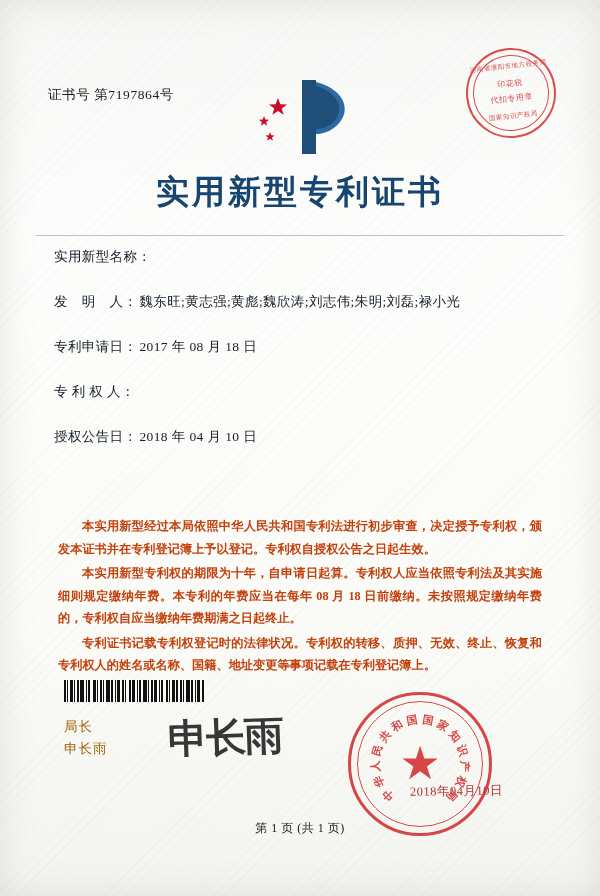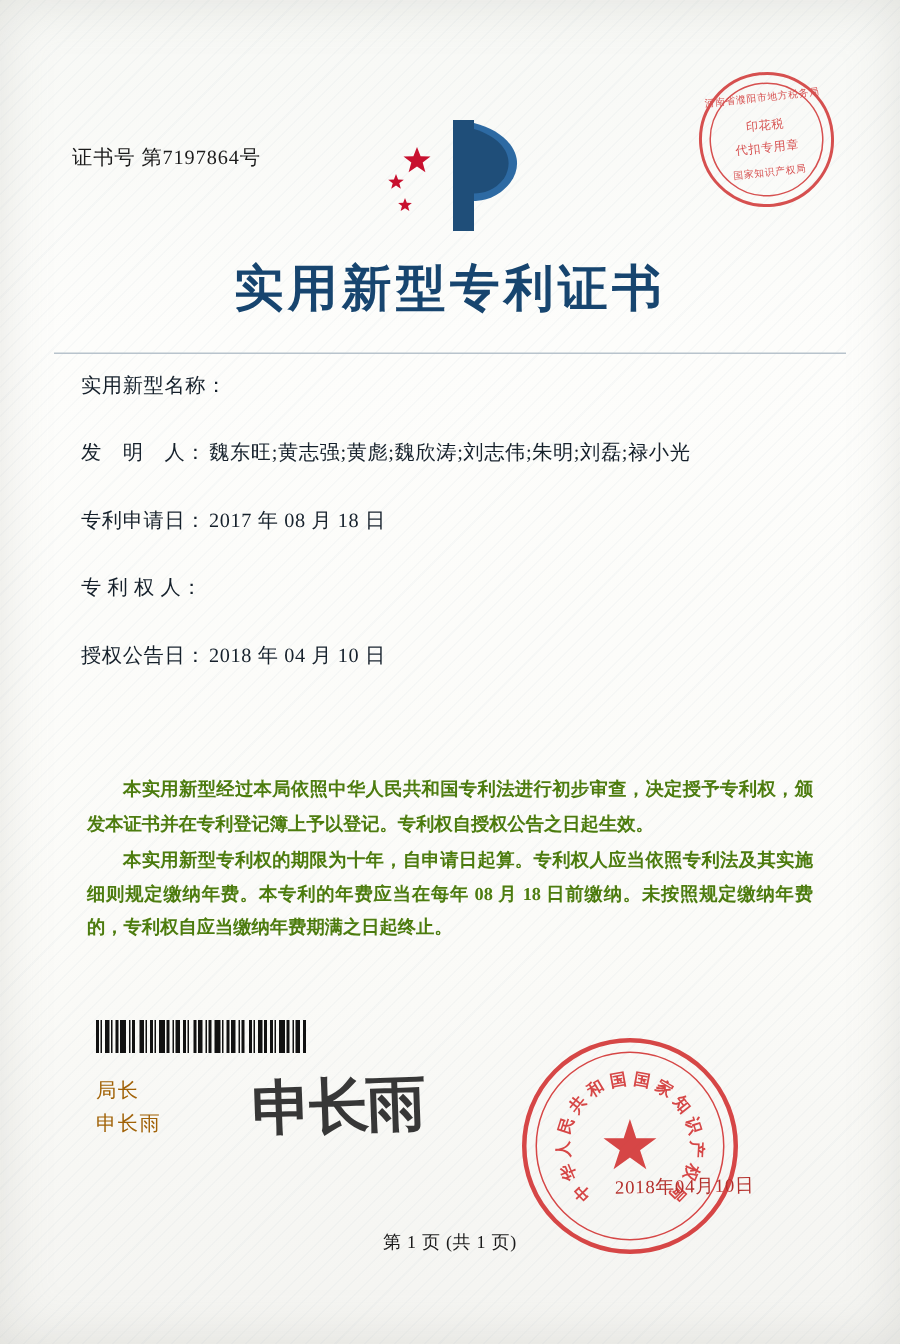--- a/index.html
+++ b/index.html
@@ -88,21 +88,21 @@
     font-weight: bold;
     letter-spacing: 3px;
     color: #17456f;
     font-family: "Liberation Serif", serif;
   }
 
   
   .cert-no {
     position: absolute;
     left: 48px;
-    top: 96px;
+    top: 86px;
     font-size: 13.5px;
     color: #1b1b1b;
     letter-spacing: 0.6px;
   }
 
   
   .divider {
     position: absolute;
     left: 36px;
     top: 235px;
@@ -138,21 +138,21 @@
   }
 
   
   .body-text {
     position: absolute;
     left: 58px;
     top: 515px;
     width: 484px;
     font-size: 12.2px;
     line-height: 1.85;
-    color: #4d7c0f;
+    color: #c2410c;
     text-align: justify;
     font-family: "Liberation Serif", serif;
     font-weight: bold;
   }
   .body-text p {
     margin: 0 0 2px 0;
     text-indent: 24px;
   }
 
   
@@ -321,20 +321,21 @@
     </div>
     <div class="field-row">
       <span class="field-label">授权公告日：</span>
       <span class="field-value">2018 年 04 月 10 日</span>
     </div>
   </div>
 
   <div class="body-text">
     <p>本实用新型经过本局依照中华人民共和国专利法进行初步审查，决定授予专利权，颁发本证书并在专利登记簿上予以登记。专利权自授权公告之日起生效。</p>
     <p>本实用新型专利权的期限为十年，自申请日起算。专利权人应当依照专利法及其实施细则规定缴纳年费。本专利的年费应当在每年 08 月 18 日前缴纳。未按照规定缴纳年费的，专利权自应当缴纳年费期满之日起终止。</p>
+    <p>专利证书记载专利权登记时的法律状况。专利权的转移、质押、无效、终止、恢复和专利权人的姓名或名称、国籍、地址变更等事项记载在专利登记簿上。</p>
   </div>
 
   <div class="barcode">
     <i style="width:2px"></i>
       <i style="width:1px;background:transparent"></i>
     <i style="width:1px"></i>
       <i style="width:2px;background:transparent"></i>
     <i style="width:3px"></i>
       <i style="width:1px;background:transparent"></i>
     <i style="width:1px"></i>

